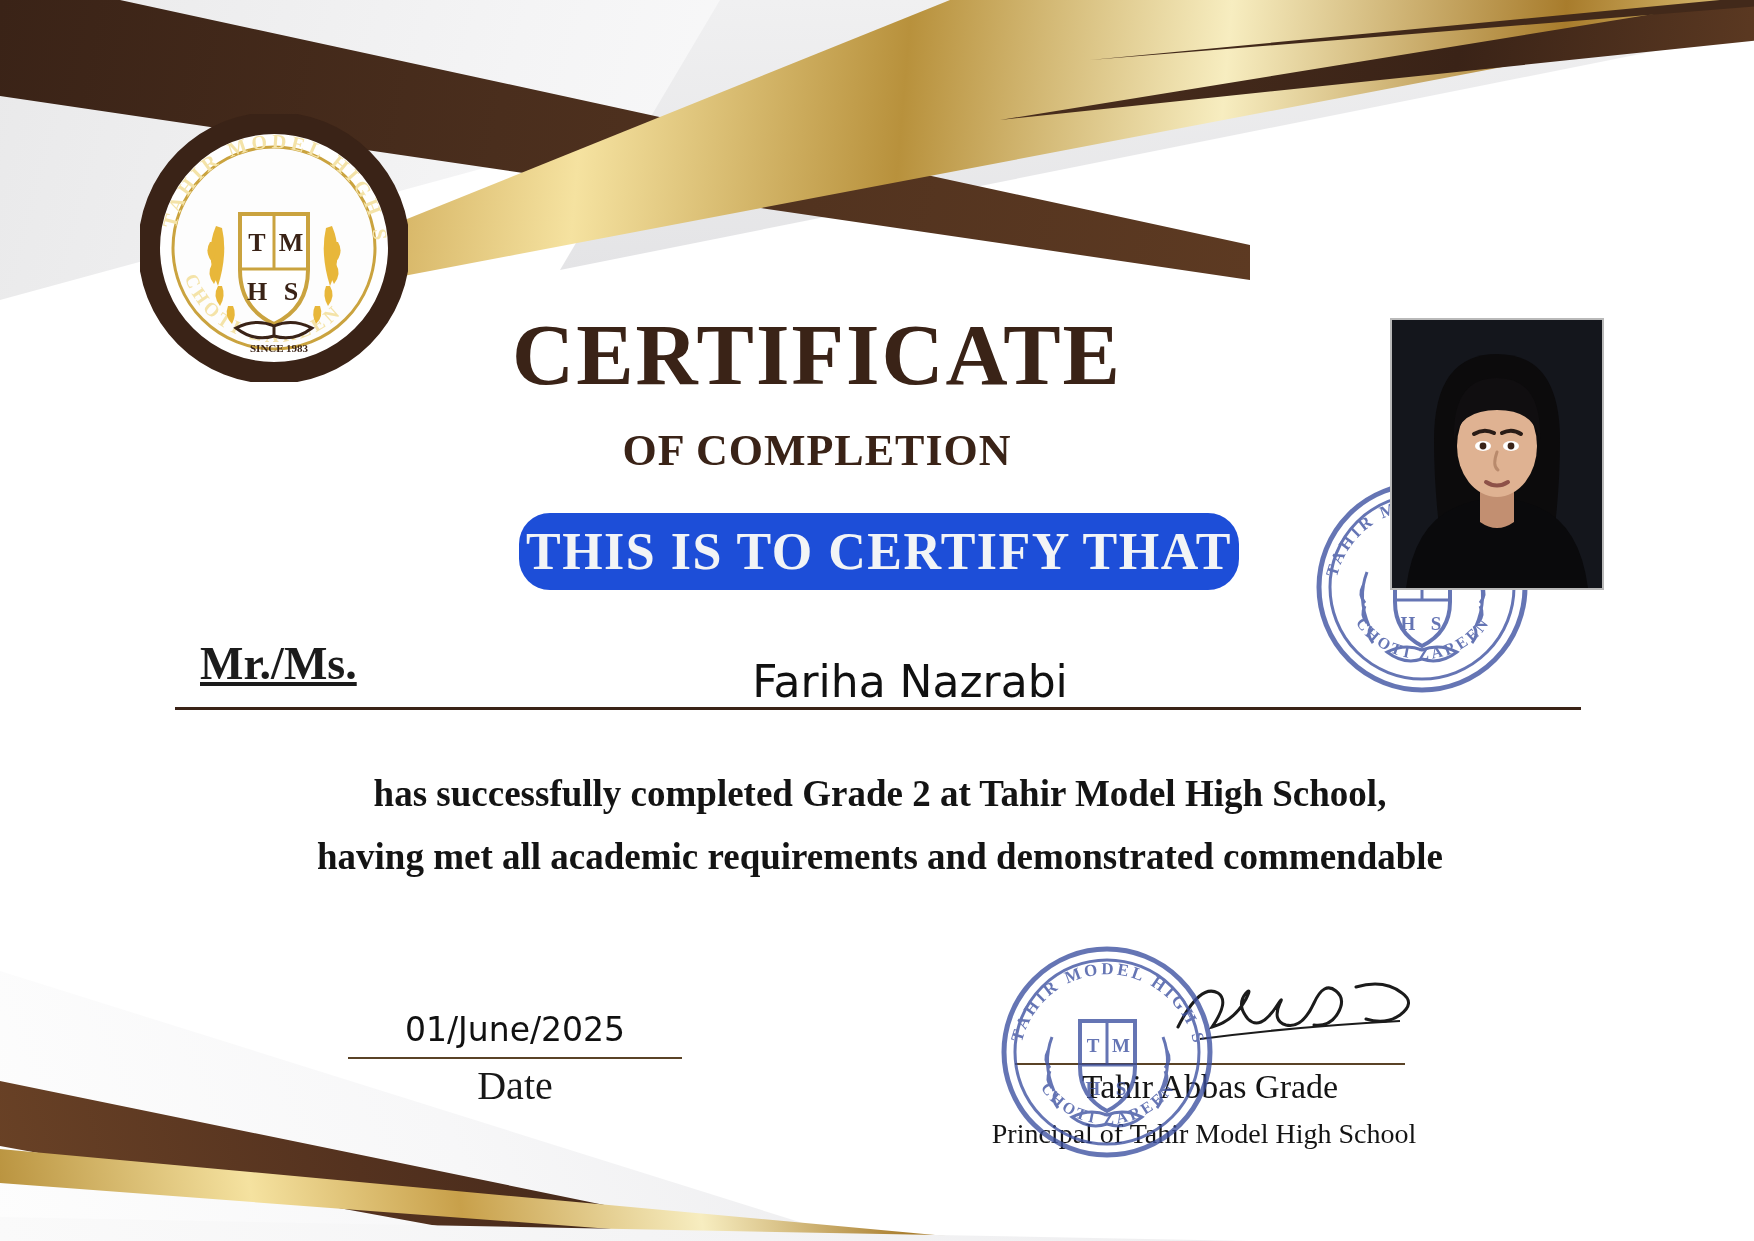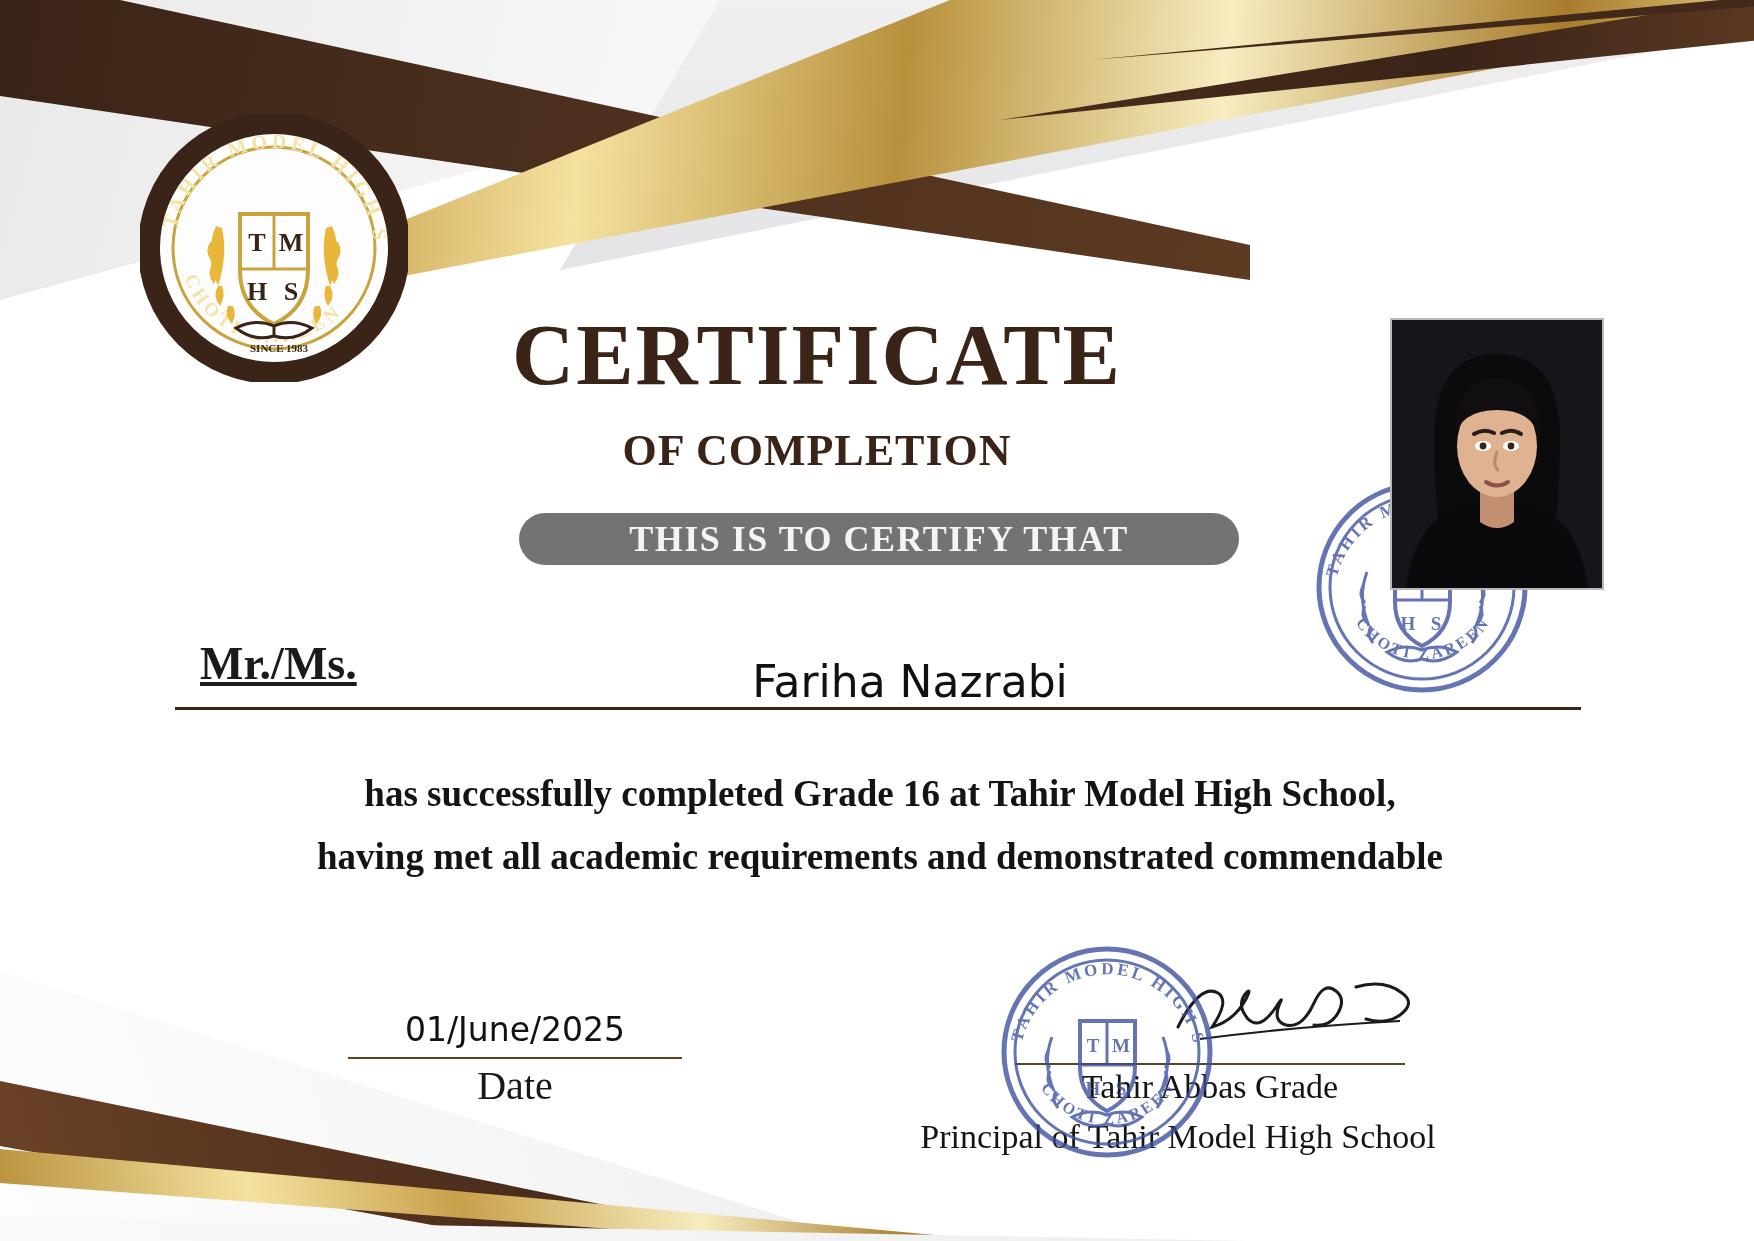--- a/index.html
+++ b/index.html
@@ -124,28 +124,28 @@
     font-weight: bold;
     letter-spacing: 1px;
     color: #3a2317;
     transform: translateX(-60px);
   }
   .ribbon {
     position: absolute;
     top: 513px;
     left: 519px;
     width: 720px;
-    height: 52px;
-    background: #737373;
+    height: 77px;
+    background: #1d4ed8;
     border-radius: 31px;
     display: flex;
     align-items: center;
     justify-content: center;
     color: #f2f4f6;
-    font-size: 36px;
+    font-size: 52px;
     font-weight: bold;
     letter-spacing: 1.5px;
   }
 
   .salutation {
     position: absolute;
     top: 637px;
     left: 200px;
     font-size: 46px;
     font-weight: bold;
@@ -229,24 +229,24 @@
     top: 1068px;
     left: 955px;
     width: 510px;
     text-align: center;
     font-size: 34px;
     color: #141414;
   }
   .sig-role {
     position: absolute;
     top: 1118px;
-    left: 868px;
+    left: 894px;
     width: 620px;
     text-align: center;
-    font-size: 34px;
+    font-size: 28px;
     color: #141414;
   }
   .signature-mark {
     position: absolute;
     top: 965px;
     left: 1170px;
     width: 260px;
     height: 90px;
     pointer-events: none;
   }
@@ -349,21 +349,21 @@
 
 <div class="ribbon">
   <span>THIS IS TO CERTIFY THAT</span>
 </div>
 
 <div class="salutation">Mr./Ms.</div>
 <div class="recipient">Fariha Nazrabi</div>
 <div class="name-rule"></div>
 
 <div class="body-text">
-  <div>has successfully completed Grade 16 at Tahir Model High School,</div>
+  <div>has successfully completed Grade 2 at Tahir Model High School,</div>
   <div>having met all academic requirements and demonstrated commendable</div>
 </div>
 
 <div class="date-value">01/June/2025</div>
 <div class="date-rule"></div>
 <div class="date-label">Date</div>
 
 <div class="signature-mark">
   <svg viewBox="0 0 260 90" width="260" height="90">
     <path d="M8 62 q22 -44 40 -34 q12 8 -6 34 q22 -6 34 -28 q6 -12 0 -6 q-10 12 2 26 q12 12 28 -12 q8 -12 4 -4 q-8 18 6 22 q16 4 28 -22 q10 -22 22 -12 q10 8 2 22 q-8 14 -24 12" fill="none" stroke="#1b1b1b" stroke-width="3" stroke-linecap="round"></path>

